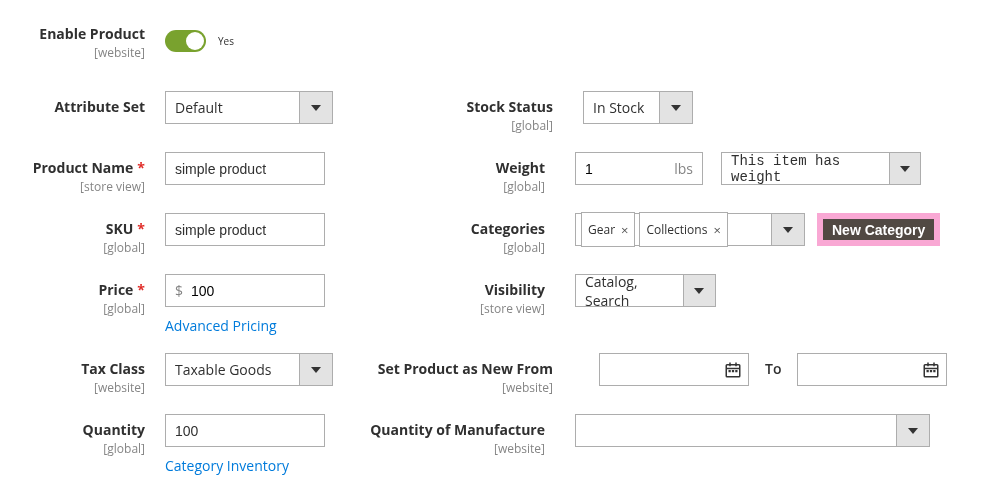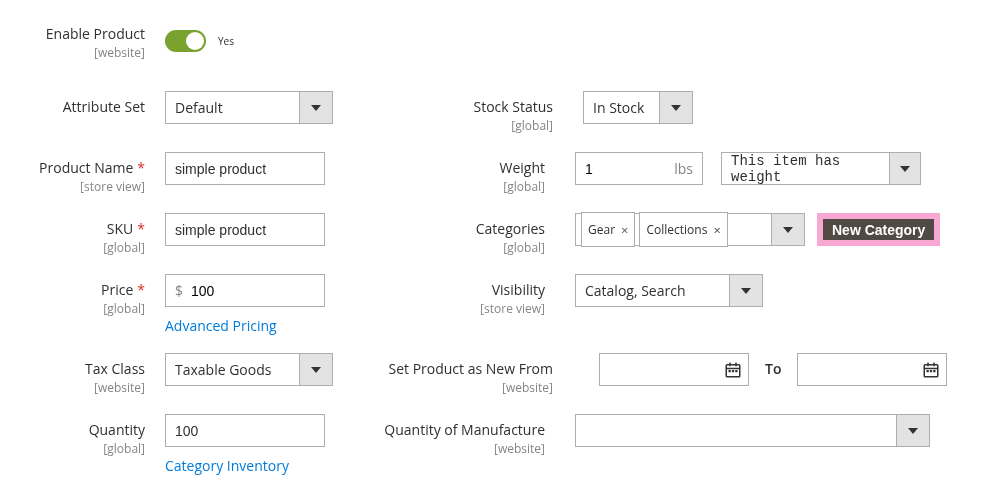--- a/index.html
+++ b/index.html
@@ -23,21 +23,21 @@
     padding-right: 20px;
     padding-top: 6px;
   }
   .label-col-r {
     width: 220px;
     text-align: right;
     padding-right: 30px;
     padding-top: 6px;
   }
   .label-main {
-    font-weight: 400;
+    font-weight: 700;
     font-size: 14px;
     color: #303030;
     white-space: nowrap;
   }
   .label-scope {
     font-size: 12px;
     color: #858585;
     display: block;
     margin-top: 1px;
   }
@@ -259,21 +259,21 @@
       </div>
       <span class="adv-link">Advanced Pricing</span>
     </div>
   </div>
   <div class="col" style="margin-left:30px;">
     <div class="label-col-r">
       <span class="label-main">Visibility</span>
       <span class="label-scope">[store view]</span>
     </div>
     <div class="field-col-r">
-      <div class="select-box" style="width:188px;">
+      <div class="select-box" style="width:141px;">
         <span>Catalog, Search</span>
         <span class="caret-btn">
             <span class="caret-tri"></span>
           </span>
       </div>
     </div>
   </div>
 </div>
 
 <div class="row" style="margin-top:18px;">

